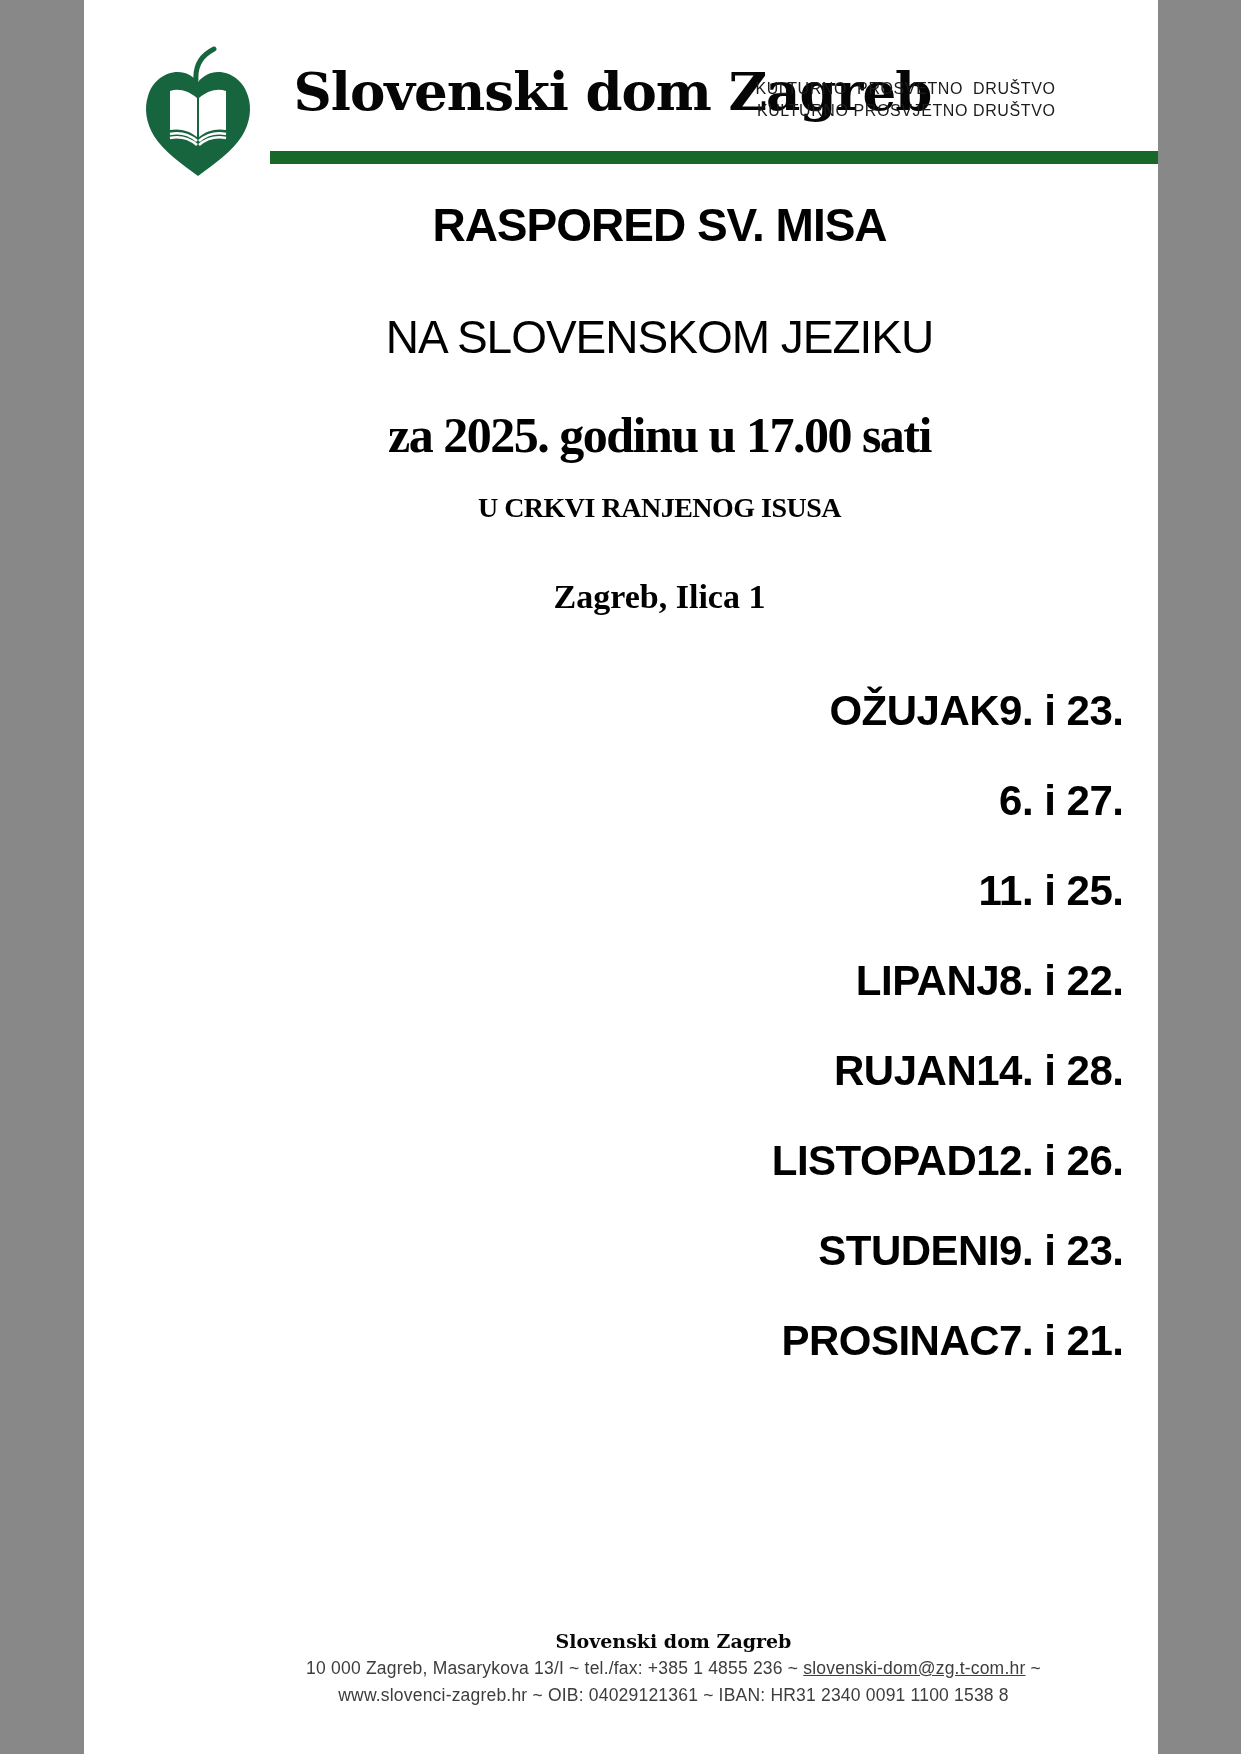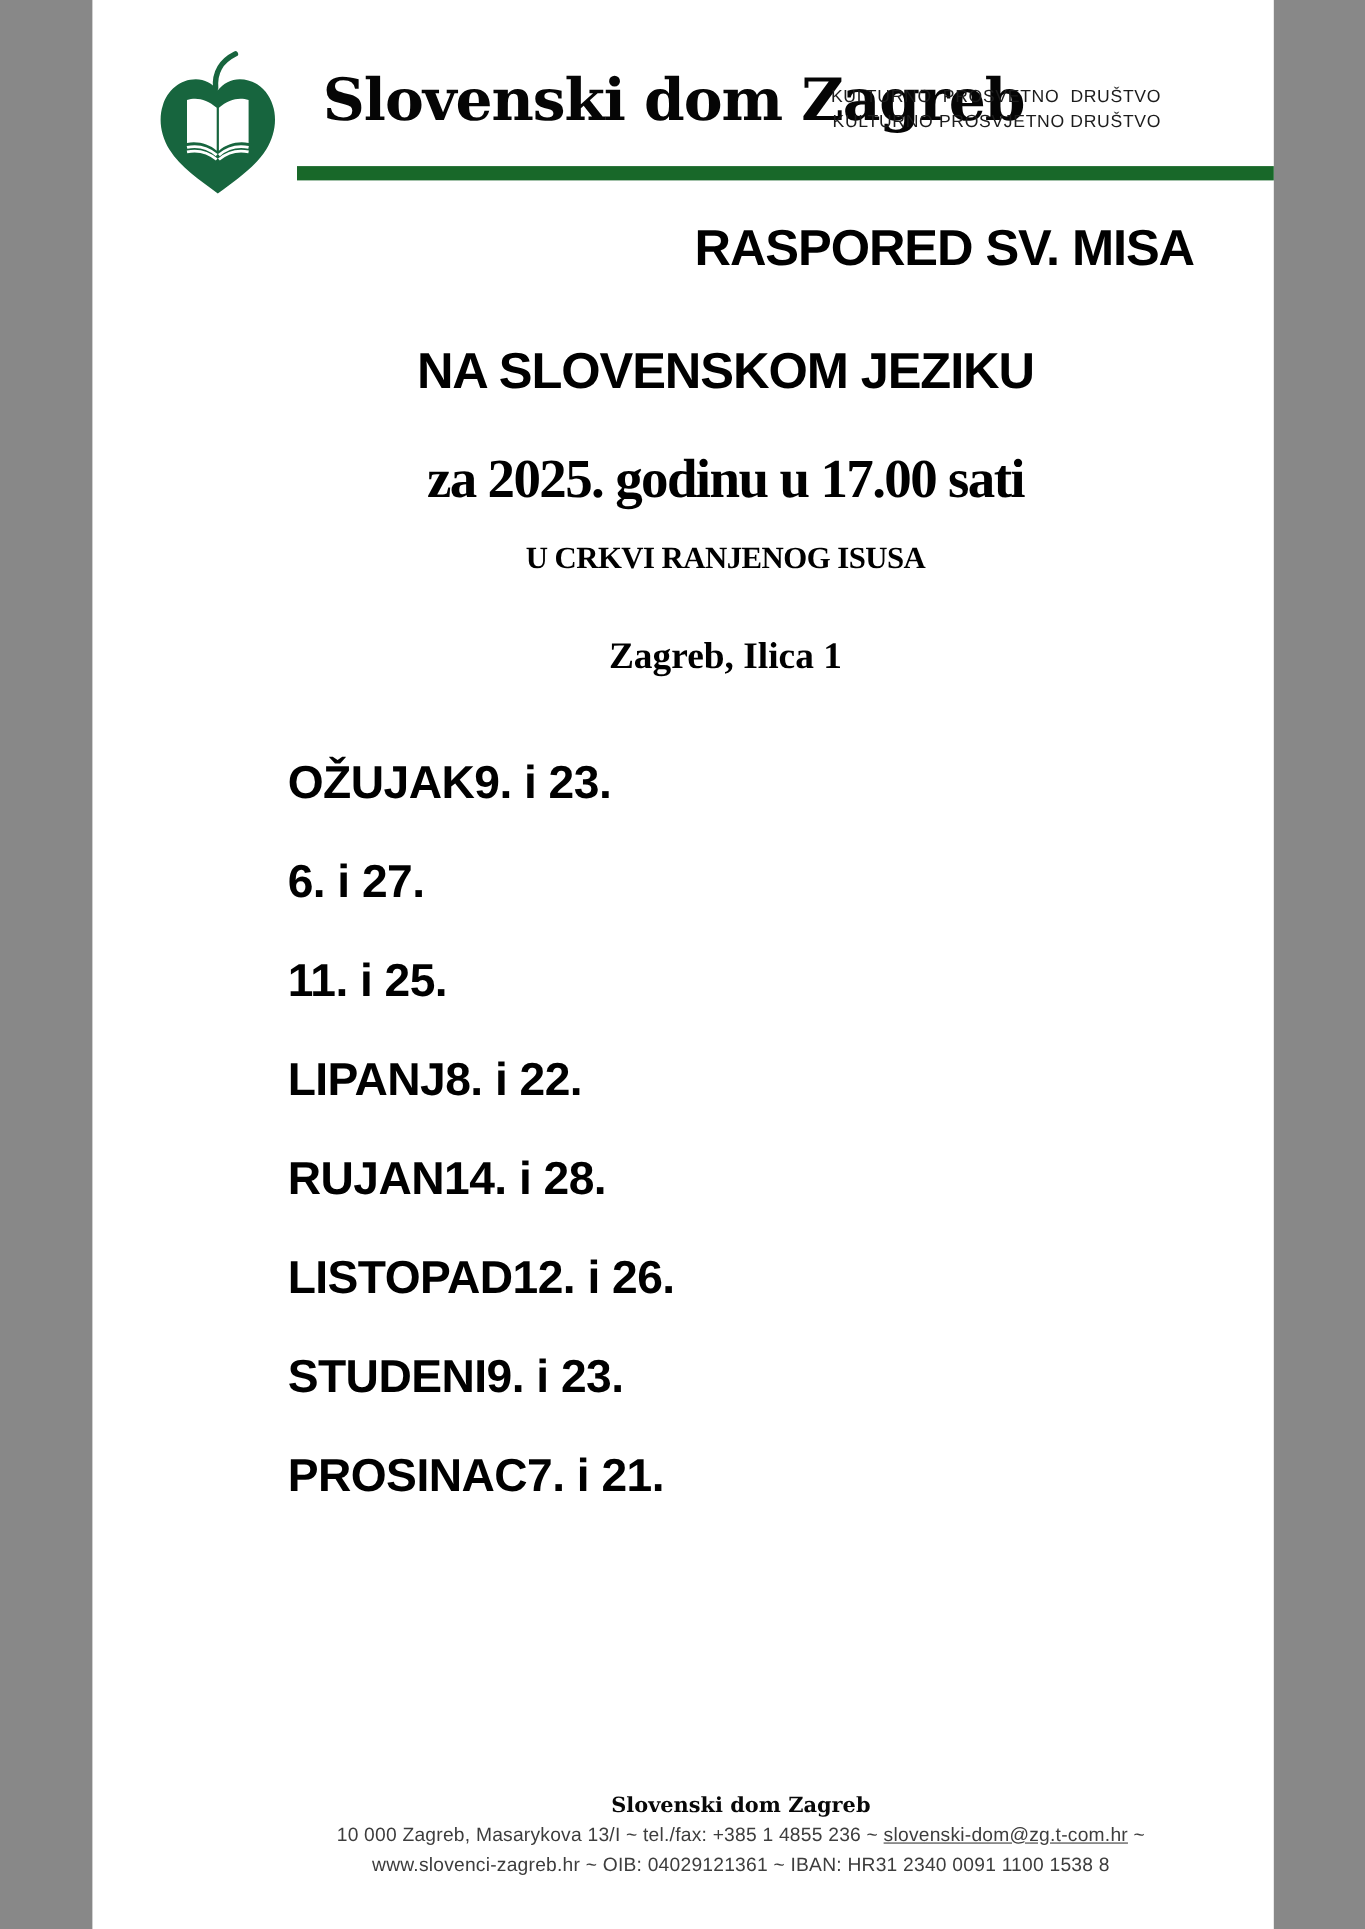--- a/index.html
+++ b/index.html
@@ -25,29 +25,29 @@
     font-size:16px;line-height:22px;color:#1c1c1c;
     letter-spacing:0.6px;font-weight:400;
   }
   .rule{
     position:absolute;left:186px;top:151px;
     width:970px;height:13px;background:#186829;
   }
   
   .titles{position:absolute;left:150px;top:0;width:852px;text-align:center;}
   .t{position:absolute;left:0;width:100%;white-space:nowrap;color:#000;}
-  .t1{top:198px;font-weight:bold;font-size:46px;letter-spacing:-1px;text-align:right;}
-  .t2{top:310px;font-weight:bold;font-size:46px;letter-spacing:-1px;}
+  .t1{top:198px;font-weight:bold;font-size:46px;letter-spacing:-1px;}
+  .t2{top:310px;font-weight:normal;font-size:46px;letter-spacing:-1px;}
   .t3{top:406px;font-family:"Liberation Serif", serif;font-weight:bold;font-size:50px;letter-spacing:-1.5px;}
   .t4{top:492px;font-family:"Liberation Serif", serif;font-weight:bold;font-size:28px;letter-spacing:-0.5px;}
   .t5{top:578px;font-family:"Liberation Serif", serif;font-weight:bold;font-size:34px;}
   
   .schedule{position:absolute;left:178px;top:686px;width:862px;}
   .srow{
-    height:90px;display:flex;justify-content:flex-start;
+    height:90px;display:flex;justify-content:flex-end;
     align-items:flex-start;
     font-weight:bold;font-size:42px;line-height:50px;color:#000;
     letter-spacing:-0.5px;
   }
   
   .footer{position:absolute;left:150px;top:1630px;width:880px;text-align:center;}
   .f-org{
     font-family:"DejaVu Serif", serif;font-weight:bold;
     font-size:19px;color:#080808;margin-bottom:3px;letter-spacing:0;
   }

